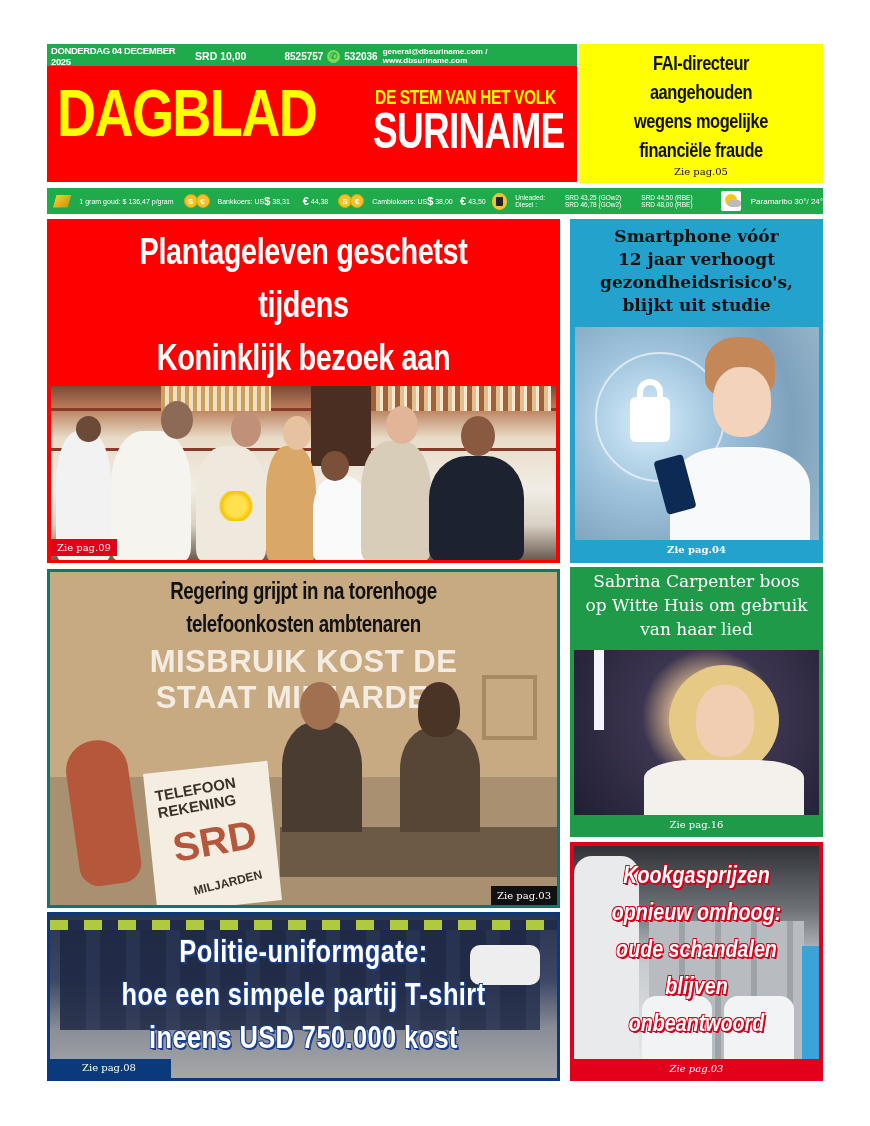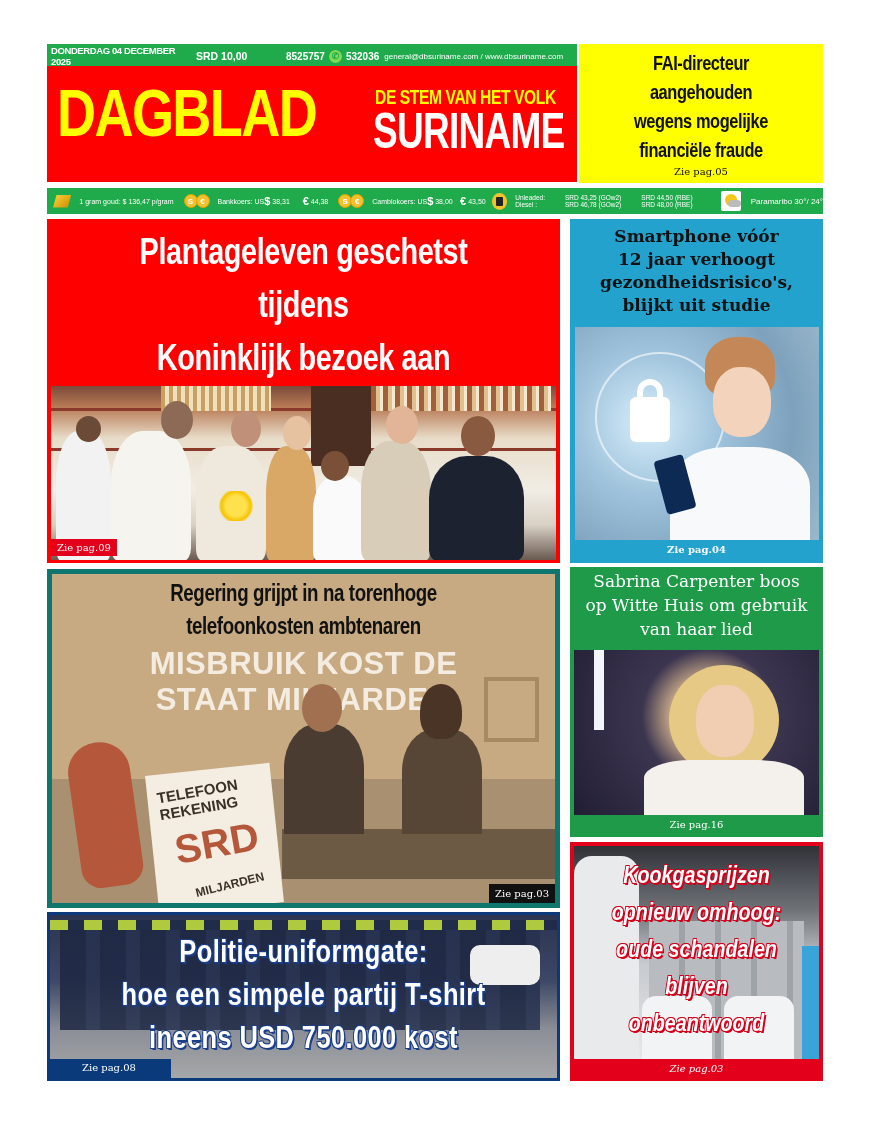--- a/index.html
+++ b/index.html
@@ -7,21 +7,21 @@
   .abs { position: absolute; }
   .serif { font-family: "DejaVu Serif", serif; }
 
   
   #datebar { left: 47px; top: 44px; width: 530px; height: 20px; background: #16a34a; background: #1faa4b; display: flex; align-items: center; color: #fff; font-size: 10px; font-weight: 700; padding: 12px 4px; }
   #datebar .date { font-size: 9.5px; letter-spacing: -0.4px; width: 145px; }
   #datebar .price { font-size: 10.5px; width: 90px; }
   #datebar .phone1 { font-size: 10px; margin-right: 4px; }
   #datebar .phone-icon { width: 13px; height: 13px; border-radius: 50%; background: #7ed957; color: #1faa4b; font-size: 9px; display: inline-flex; align-items: center; justify-content: center; margin-right: 4px; }
   #datebar .phone2 { font-size: 10px; margin-right: 5px; }
-  #datebar .contact { font-size: 8px; font-weight: 400; }
+  #datebar .contact { font-size: 8px; font-weight: 700; }
 
   
   #masthead { left: 47px; top: 66px; width: 530px; height: 116px; background: #ff0000; }
   #masthead .dagblad { position: absolute; left: 10px; top: 14px; font-size: 66px; font-weight: 700; color: #ffff00; letter-spacing: -2px; transform: scaleX(0.82); transform-origin: left center; line-height: 1; font-family: "Liberation Sans", sans-serif; }
   #masthead .slogan { position: absolute; left: 328px; top: 20px; font-size: 20px; font-weight: 700; color: #ffff00; transform: scaleX(0.78); transform-origin: left center; white-space: nowrap; letter-spacing: -0.5px; }
   #masthead .suriname { position: absolute; left: 326px; top: 40px; font-size: 50px; font-weight: 700; color: #ffffff; transform: scaleX(0.74); transform-origin: left center; white-space: nowrap; line-height: 1; letter-spacing: -1px; }
 
   
   #teaser { left: 579px; top: 44px; width: 244px; height: 139px; background: #ffff00; text-align: center; }
   #teaser .headline { position: absolute; left: 0; right: 0; top: 4px; font-size: 21px; font-weight: 700; line-height: 29px; color: #111; transform: scaleX(0.78); letter-spacing: -0.5px; }
@@ -49,21 +49,21 @@
   #s-main .photo { position: absolute; left: 4px; top: 167px; width: 505px; height: 174px; background: linear-gradient(180deg, #7a4a3a 0%, #b87a55 12%, #e8dcc8 30%, #f1ede5 60%, #d8d0c4 80%, #6a5a50 100%); overflow: hidden; }
   #s-main .photo .shelf { position: absolute; left: 0; right: 0; height: 3px; background: #8a3a2a; }
   #s-main .photo .p { position: absolute; border-radius: 40% 40% 10% 10%; }
   #s-main .zie { left: 4px; top: 320px; background: #e2001a; padding: 3px 6px; font-size: 10px; }
 
   #s-blue { left: 570px; top: 219px; width: 253px; height: 344px; background: #22a2cc; }
   #s-blue .headline { position: absolute; left: 0; right: 0; top: 6px; text-align: center; color: #111; font-size: 17px; line-height: 23px; font-weight: bold; }
   #s-blue .photo { position: absolute; left: 5px; top: 108px; width: 244px; height: 213px; background: radial-gradient(circle at 30% 45%, #d7eefb 0%, #9fc3dc 35%, #7ea2bd 70%, #9bb8cc 100%); overflow: hidden; }
   #s-blue .zie { left: 0; right: 0; top: 325px; text-align: center; font-weight: bold; }
 
-  #s-tan { left: 47px; top: 569px; width: 513px; height: 339px; background: #c8aa82; border: 5px solid #0f766e; }
+  #s-tan { left: 47px; top: 569px; width: 513px; height: 339px; background: #c8aa82; border: 3px solid #0f766e; }
   #s-tan .headline { position: absolute; left: 0; right: 0; top: 2px; text-align: center; color: #111; font-size: 24px; font-weight: 700; line-height: 33px; transform: scaleX(0.78); letter-spacing: -0.5px; }
   #s-tan .sub { position: absolute; left: 30px; right: 30px; top: 72px; text-align: center; color: #f4ece0; font-size: 31px; font-weight: 700; line-height: 36px; letter-spacing: 0.5px; }
   #s-tan .zie { right: 0; bottom: 0; background: #111; padding: 4px 6px; }
 
   #s-green { left: 570px; top: 567px; width: 253px; height: 270px; background: #1f9a48; }
   #s-green .headline { position: absolute; left: 0; right: 0; top: 2px; text-align: center; color: #fff; font-size: 17px; line-height: 24px; }
   #s-green .photo { position: absolute; left: 4px; top: 83px; width: 245px; height: 165px; background: radial-gradient(circle at 55% 40%, #f2d7b8 0%, #e9c596 18%, #3c3550 40%, #211e34 100%); overflow: hidden; }
   #s-green .zie { left: 0; right: 0; top: 252px; text-align: center; }
 
   #s-police { left: 47px; top: 912px; width: 513px; height: 169px; background: #0b3a7a; }

